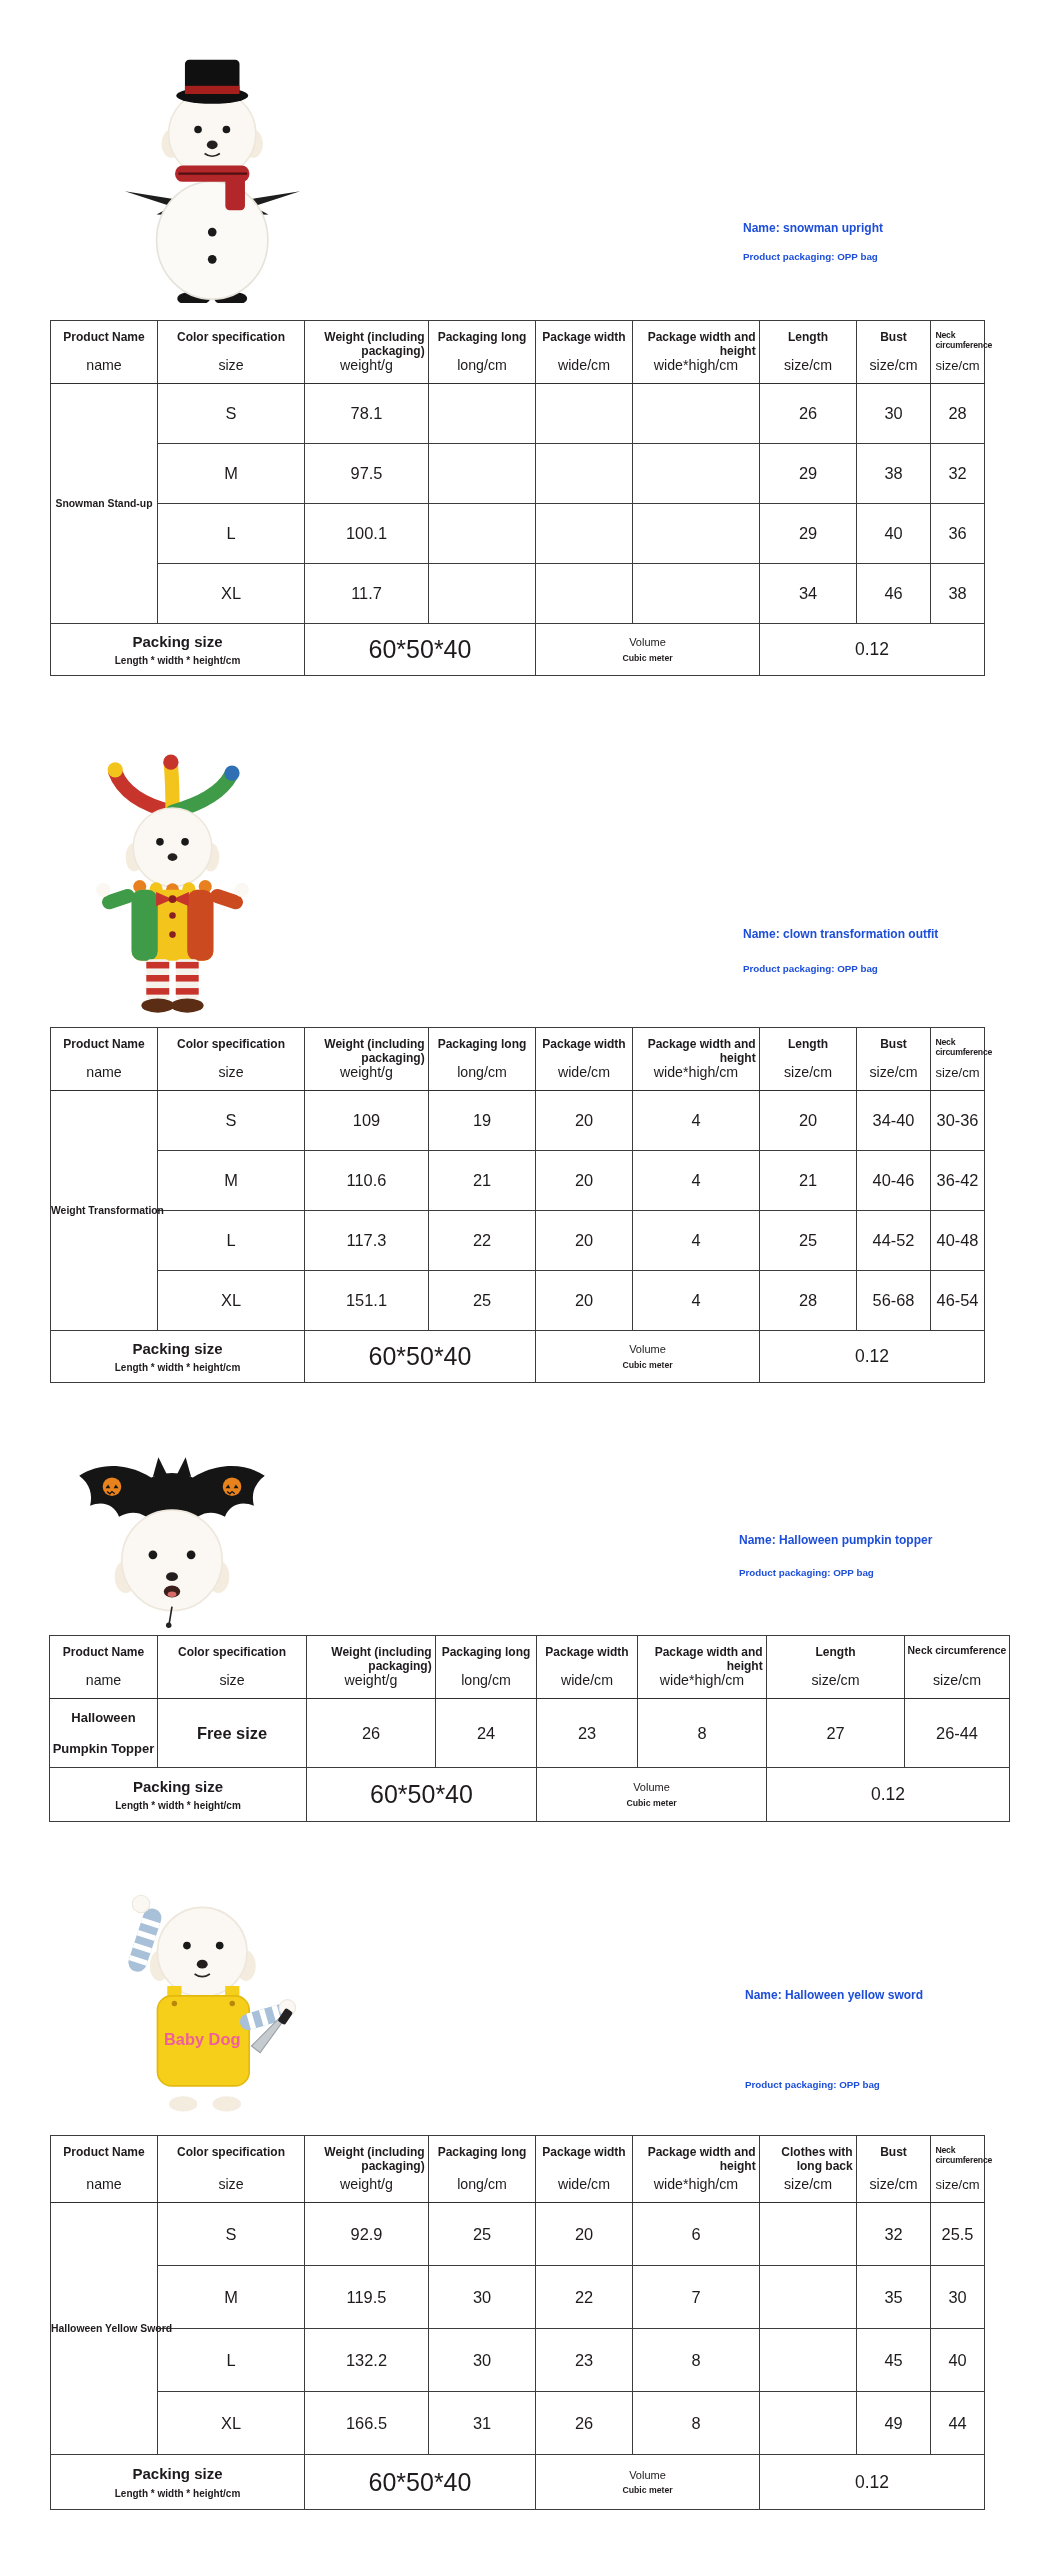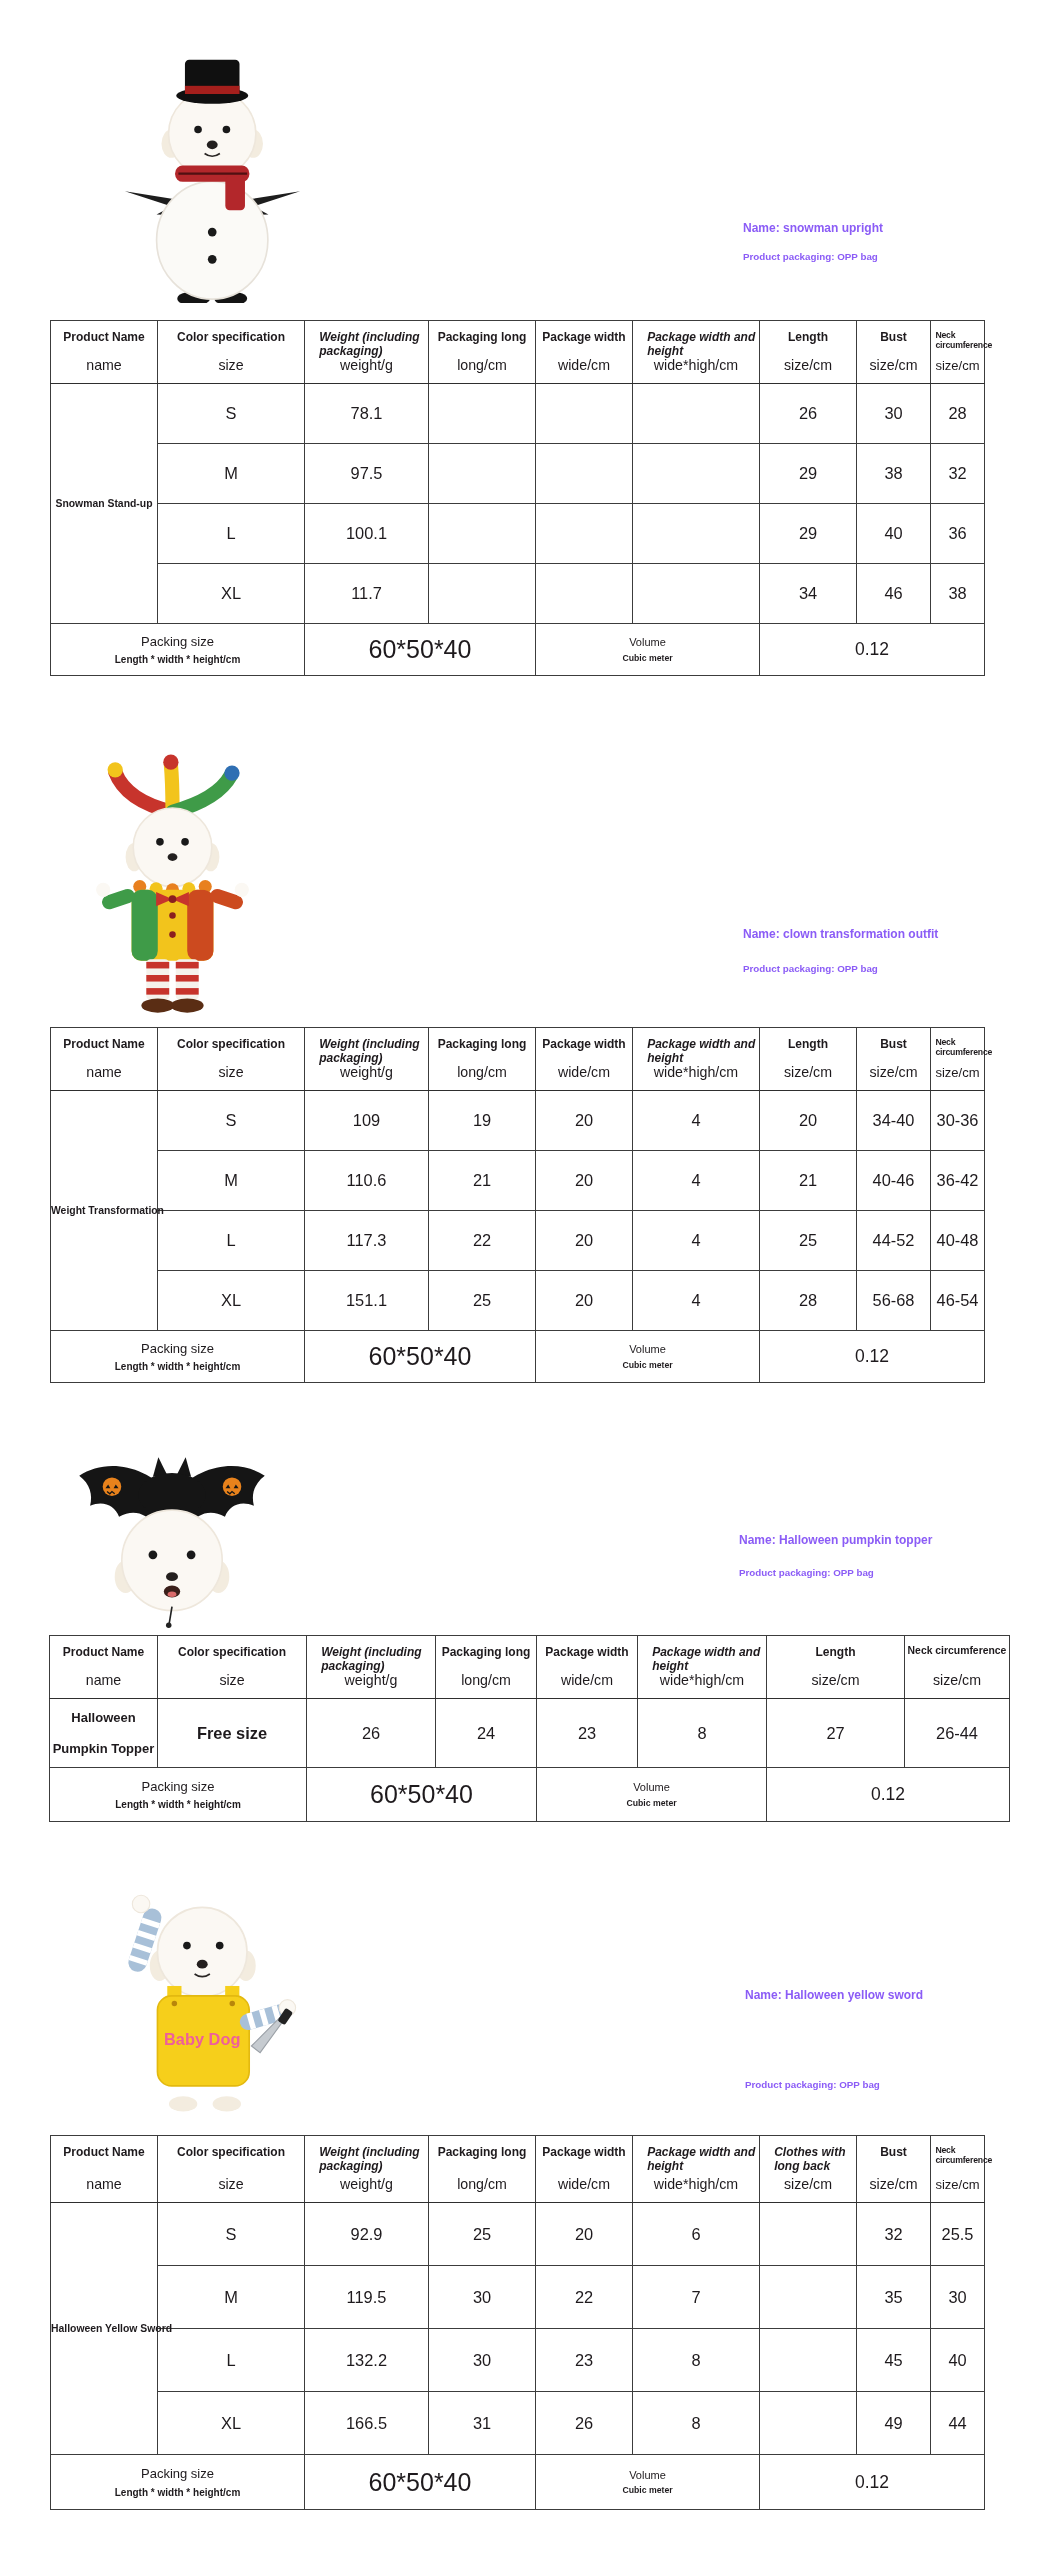--- a/index.html
+++ b/index.html
@@ -1,38 +1,38 @@
 <!DOCTYPE html>
 <html style="font-size:8.7px"><head>
 <meta charset="utf-8">
 <style>
   html,body{margin:0;padding:0;background:#ffffff;}
   .canvas{position:relative;width:1050px;height:2576px;background:#ffffff;
           font-family:"Liberation Sans",sans-serif;color:#1e1a1d;overflow:hidden;}
   .photo{position:absolute;}
   .photo svg{width:100%;height:100%;display:block;}
-  .ann{position:absolute;font-weight:bold;white-space:nowrap;color:#8b5cf6;}
+  .ann{position:absolute;font-weight:bold;white-space:nowrap;color:#1d4ed8;}
   .ann-name{font-size:12px;}
   .ann-pack{font-size:9.8px;}
   table.spec{position:absolute;border-collapse:collapse;table-layout:fixed;background:#fff;}
   .spec td{border:1.1px solid #3c3c3c;text-align:center;vertical-align:middle;padding:0;}
   .spec tr.hdr td{border-bottom:1.6px solid #2e2e2e;position:relative;}
   .spec tr.pack td{border-top:1.6px solid #2e2e2e;}
   .tt{position:absolute;top:8.7px;left:2.2px;right:2.2px;font-weight:bold;font-size:12px;line-height:1.2;}
   .tb{position:absolute;bottom:9.8px;left:0;right:0;font-size:14.2px;font-weight:normal;}
-  td.hl .tt{text-align:left;left:14.2px;right:3.3px;font-style:italic;}
+  td.hl .tt{text-align:right;left:14.2px;right:3.3px;}
   td.small-h .tt{font-size:8.7px;letter-spacing:-0.2px;text-align:left;left:4.4px;right:1.1px;}
   td.small-h .tb{font-size:13px;}
   td.nk3 .tt{font-size:10.4px;white-space:nowrap;}
   .sz{font-size:16.4px;}
   .sz.bold{font-weight:bold;}
   .val{font-size:16.4px;}
   .pname{font-weight:bold;font-size:10.4px;white-space:nowrap;}
   .pname.two{white-space:pre-line;line-height:2.4;font-size:13px;}
-  .pk-t{font-weight:normal;font-size:13px;}
+  .pk-t{font-weight:bold;font-size:15px;}
   .pk-s{font-weight:bold;font-size:10px;margin-top:5.5px;}
   .pk-size{font-size:25px;}
   .pk-vol{text-align:left;padding-left:96px;}
   .pk-vt{font-weight:normal;font-size:11px;}
   .pk-vs{font-weight:bold;font-size:8.7px;margin-top:4.4px;}
   .pk-num{font-size:17.5px;}
 </style>
 </head>
 <body>
 

